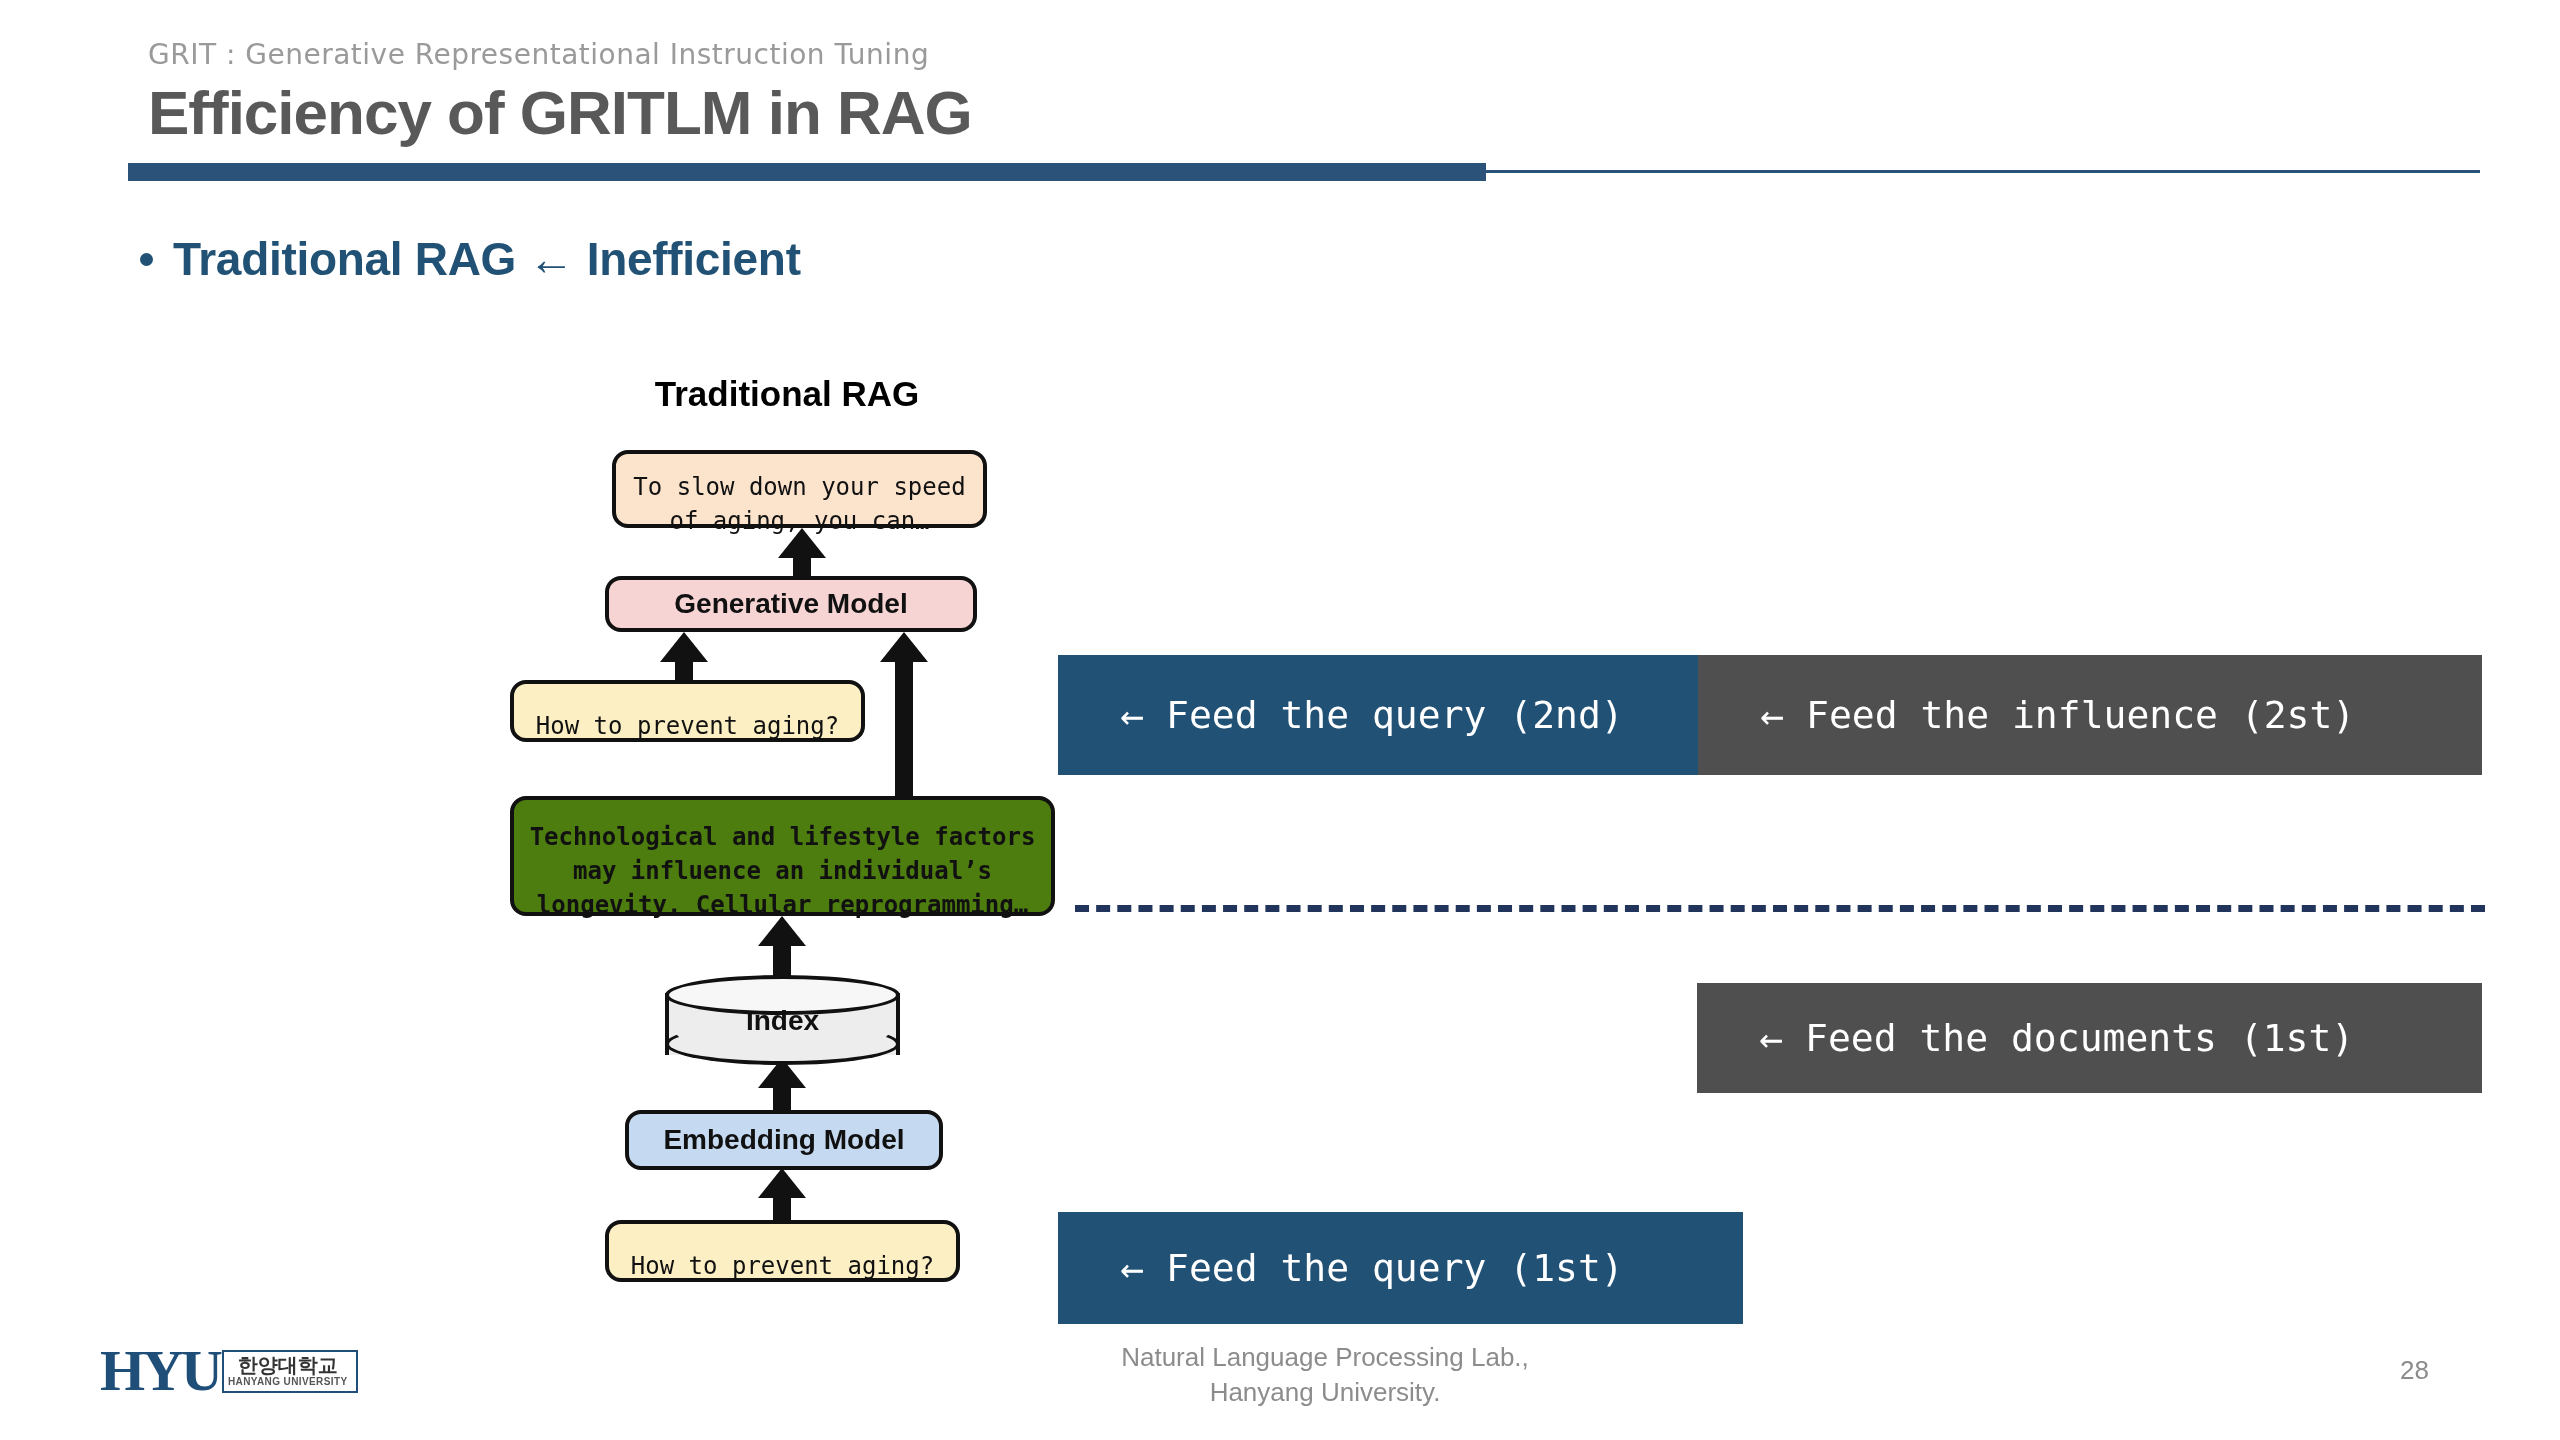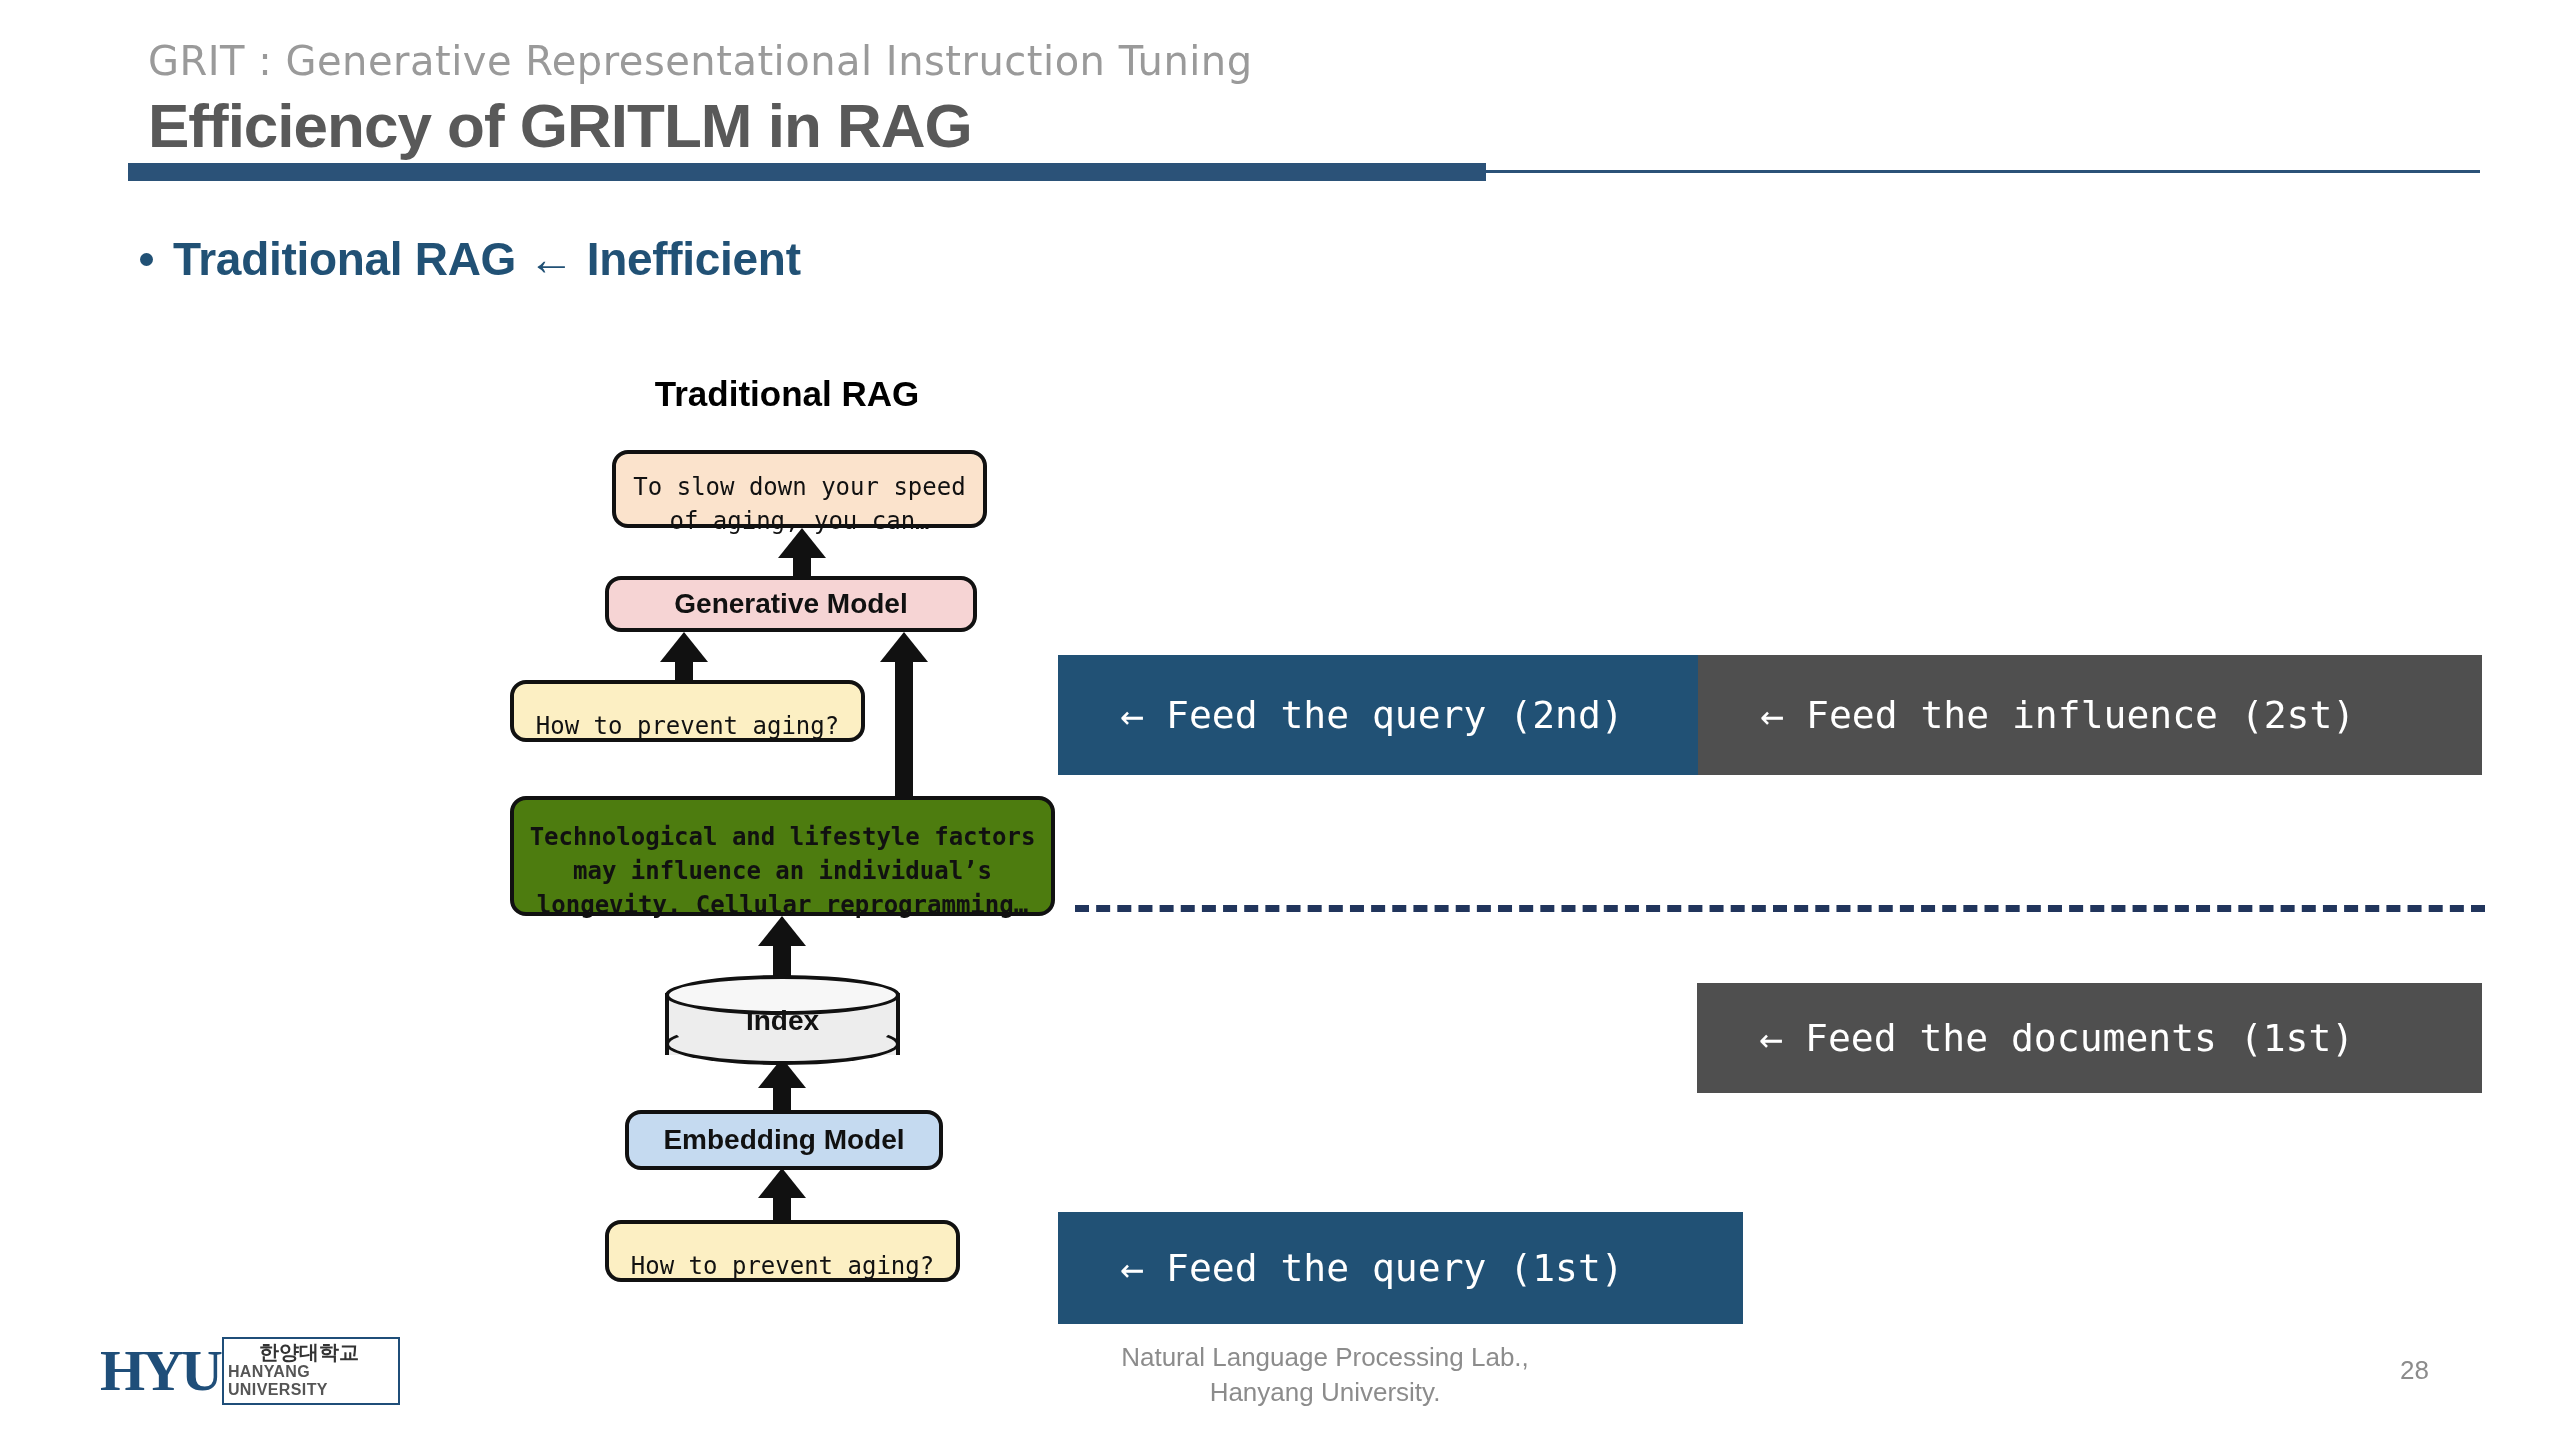--- a/index.html
+++ b/index.html
@@ -8,21 +8,21 @@
     background: #ffffff;
     font-family: "Liberation Sans", sans-serif;
     position: relative;
     overflow: hidden;
   }
 
   
   #slide-header { position: absolute; left: 148px; top: 38px; }
   #eyebrow {
     font-family: "DejaVu Sans", sans-serif;
-    font-size: 40px;
+    font-size: 28px;
     color: #9a9a9a;
     letter-spacing: 0.5px;
     white-space: nowrap;
   }
   #slide-title {
     font-family: "Liberation Sans", sans-serif;
     font-size: 62px;
     font-weight: bold;
     color: #595959;
     letter-spacing: -1px;
@@ -137,21 +137,21 @@
   #logo-hyu {
     font-family: "Liberation Serif", serif;
     font-size: 58px; font-weight: bold; color: #1F4E79;
     letter-spacing: -3px; line-height: 1;
   }
   #logo-box {
     border: 2px solid #1F4E79; padding: 3px 8px 4px 4px; margin-left: 2px;
     display: flex; flex-direction: column; align-items: center; justify-content: center;
   }
   #logo-kr { font-size: 20px; font-weight: bold; color: #333; line-height: 1.05; }
-  #logo-en { font-size: 16px; font-weight: bold; color: #555; letter-spacing: 0.4px; }
+  #logo-en { font-size: 10px; font-weight: bold; color: #555; letter-spacing: 0.4px; text-align: right; }
 
   #footer-center {
     position: absolute; left: 1060px; top: 1340px; width: 530px;
     text-align: center; font-size: 26px; color: #8c8c8c; line-height: 1.35;
   }
   #page-number {
     position: absolute; left: 2400px; top: 1355px;
     font-size: 26px; color: #8c8c8c;
   }
 </style>

